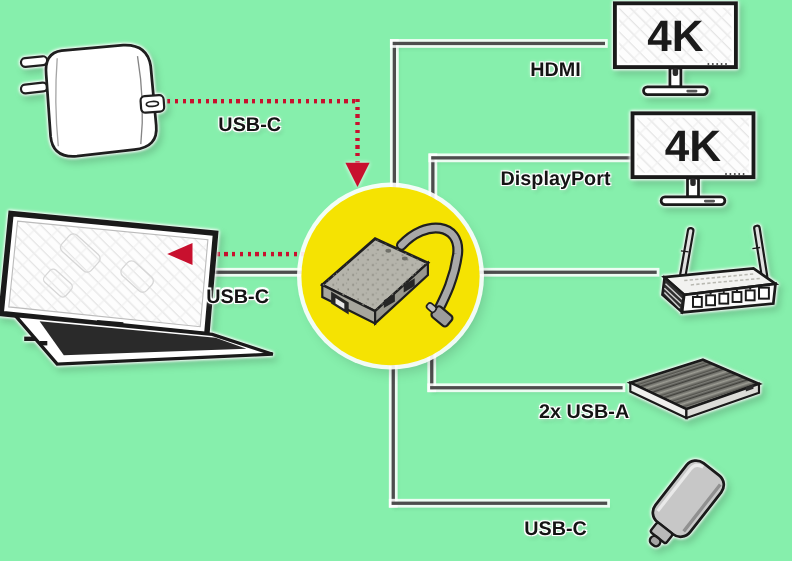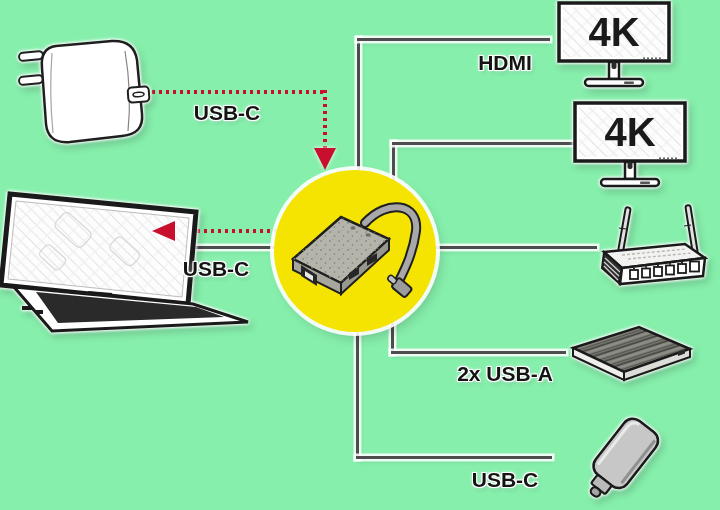--- a/index.html
+++ b/index.html
@@ -12,21 +12,21 @@
   }
   svg{overflow:visible;display:block;}
   .dev{position:absolute;}
   .sticker{filter:drop-shadow(0 0 1.5px #fff) drop-shadow(0 0 1.5px #fff) drop-shadow(3px 4px 3px rgba(0,0,0,.16));}
   .gline{position:absolute;background:var(--line);box-shadow:0 0 0 2.5px rgba(255,255,255,.85),2px 3px 4px rgba(0,0,0,.10);}
   .rdot-h{position:absolute;height:4px;background:repeating-linear-gradient(90deg,var(--red) 0 3px,transparent 3px 7px);}
   .rdot-v{position:absolute;width:4px;background:repeating-linear-gradient(180deg,var(--red) 0 3px,transparent 3px 7px);}
   .arrow-down{position:absolute;width:0;height:0;border-left:11px solid transparent;border-right:11px solid transparent;border-top:22px solid var(--red);filter:drop-shadow(0 0 2px #fff);}
   .arrow-left{position:absolute;width:0;height:0;border-top:10px solid transparent;border-bottom:10px solid transparent;border-right:23px solid var(--red);filter:drop-shadow(0 0 2px #fff);}
   .lbl{
-    position:absolute;font-weight:bold;color:var(--text);font-size:21px;line-height:22px;text-align:center;
+    position:absolute;font-weight:bold;color:var(--text);font-size:18px;line-height:22px;text-align:center;
     text-shadow:-1px -1px 0 #fff,1px -1px 0 #fff,-1px 1px 0 #fff,1px 1px 0 #fff,0 0 4px #fff,2px 3px 4px rgba(0,0,0,.15);
     white-space:nowrap;
   }
   .hub-circle{
     position:absolute;left:274px;top:170px;width:162px;height:162px;border-radius:50%;
     background:var(--yellow);
     box-shadow:0 0 0 4px rgba(255,255,255,.9),4px 6px 12px rgba(0,0,0,.18);
     z-index:2;
   }
   .z3{z-index:3;} .z4{z-index:4;}
@@ -201,16 +201,17 @@
       <rect x="41" y="66" width="18" height="11" rx="2" fill="#b9b9b9" stroke="#1a1a1a" stroke-width="2.2"></rect>
       <rect x="45" y="77" width="10" height="8" rx="4" fill="#a5a5a5" stroke="#1a1a1a" stroke-width="2.2"></rect>
     </g>
   </svg>
 
   <div class="lbl z3" style="left:147px;top:102px;width:160px">
     <span>USB-C</span><br>
   </div>
   <div class="lbl z3" style="left:156px;top:258px;width:120px">USB-C</div>
   <div class="lbl z3" style="left:450px;top:52px;width:110px">HDMI</div>
-  <div class="lbl z3" style="left:445px;top:363px;width:120px">2x USB-A</div>
+  <div class="lbl z3" style="left:440px;top:151px;width:130px">DisplayPort</div>
+  <div class="lbl z3" style="left:471px;top:363px;width:120px">2x USB-A</div>
   <div class="lbl z3" style="left:455px;top:469px;width:100px">USB-C</div>
 
 </div>
 
 </body></html>

